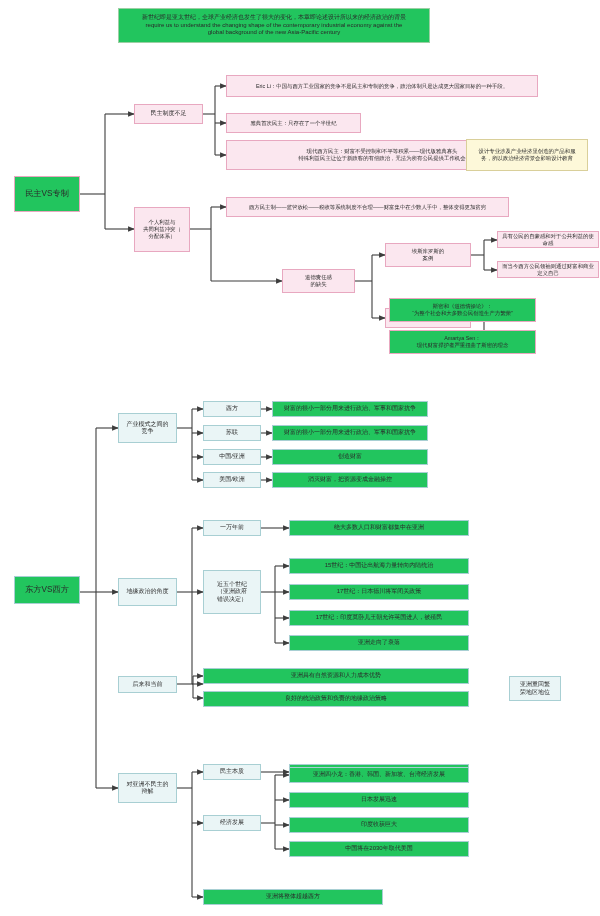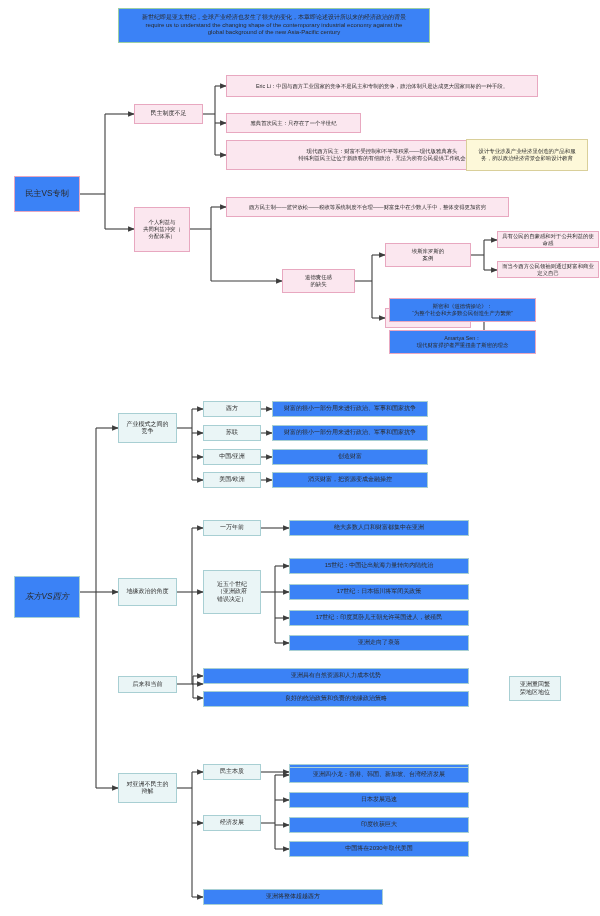--- a/index.html
+++ b/index.html
@@ -12,21 +12,21 @@
   }
   #canvas { position:absolute; left:0; top:0; width:600px; height:916px; }
   svg.wires { position:absolute; left:0; top:0; width:600px; height:916px; pointer-events:none; }
 
   .node {
     position:absolute;
     box-sizing:border-box;
     display:flex; align-items:center; justify-content:center;
     text-align:center;
     line-height:1.25;
-    background:#3b82f6;
+    background:#22c55e;
   }
   .node span { display:block; padding:0 3px; }
 
   
   .pink { border:1px solid #e8a8c0; color:#2a2a2a; }
   .pinkfill { border:1px solid #e8a8c0; background:#fbe7ef; color:#2a2a2a; }
   
   .yellow { border:1px solid #d9cf9a; background:#fdf8d9; color:#2a2a2a; }
   
   .teal { border:1px solid #a8cfd3; color:#2a2a2a; }
@@ -212,21 +212,21 @@
   <div class="node pink fs55" style="left:389px; top:298px; width:147px; height:24px; white-space:pre-line;">
     <span>斯密和《道德情操论》：
 “为整个社会和大多数公民创造生产力繁荣”</span>
   </div>
 
   <div class="node pink fs55" style="left:389px; top:330px; width:147px; height:24px; white-space:pre-line;">
     <span>Amartya Sen：
 现代财富捍护者严重扭曲了斯密的理念</span>
   </div>
 
-  <div class="node teal fs8" style="left:14px; top:576px; width:66px; height:42px;font-style:italic;">
+  <div class="node teal fs8" style="left:14px; top:576px; width:66px; height:28px;">
     <span>东方VS西方</span>
   </div>
 
   <div class="node tealfill fs6" style="left:118px; top:413px; width:59px; height:30px; white-space:pre-line;">
     <span>产业模式之间的
 竞争</span>
   </div>
 
   <div class="node tealfill fs6" style="left:203px; top:401px; width:58px; height:16px;">
     <span>西方</span>

